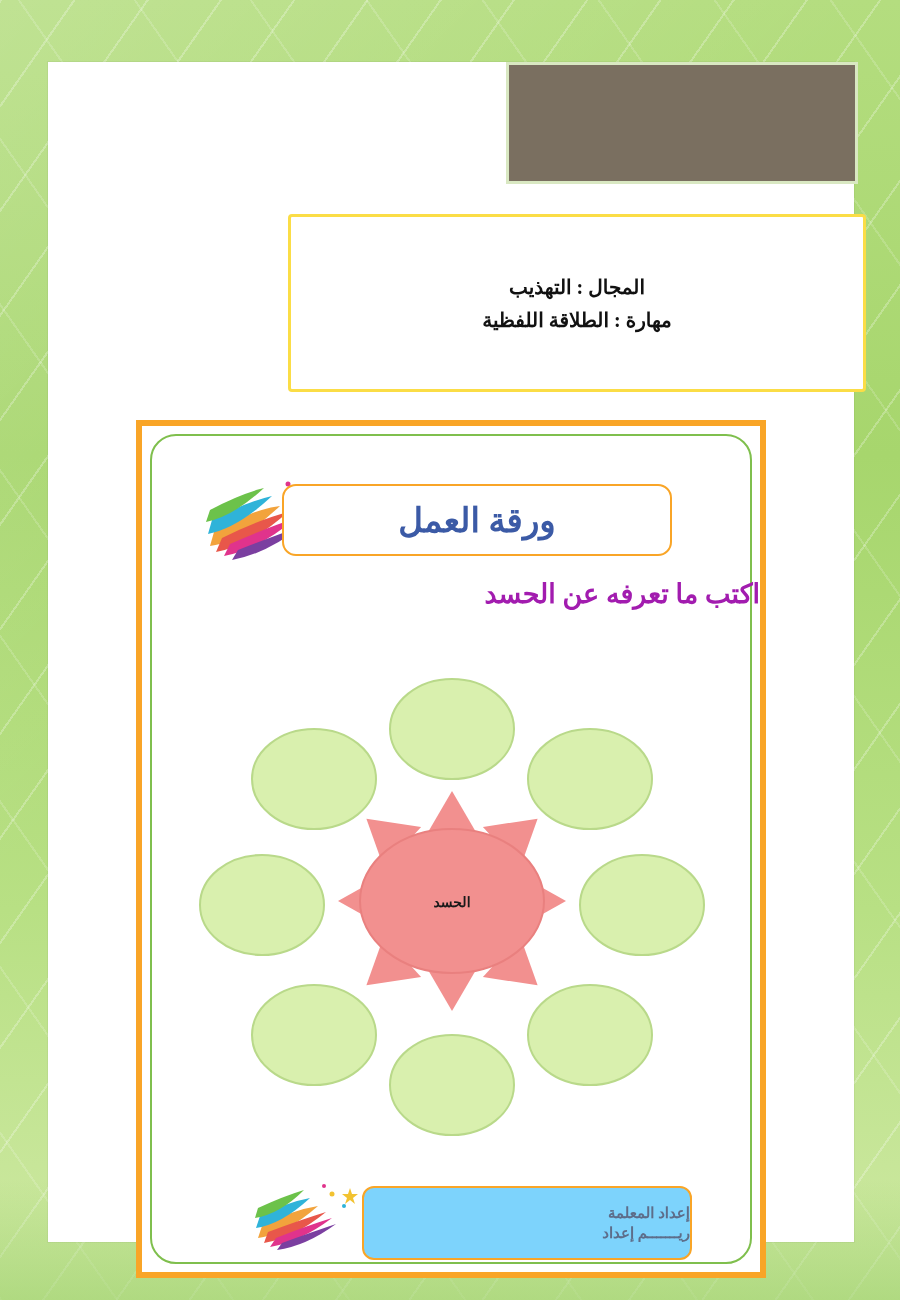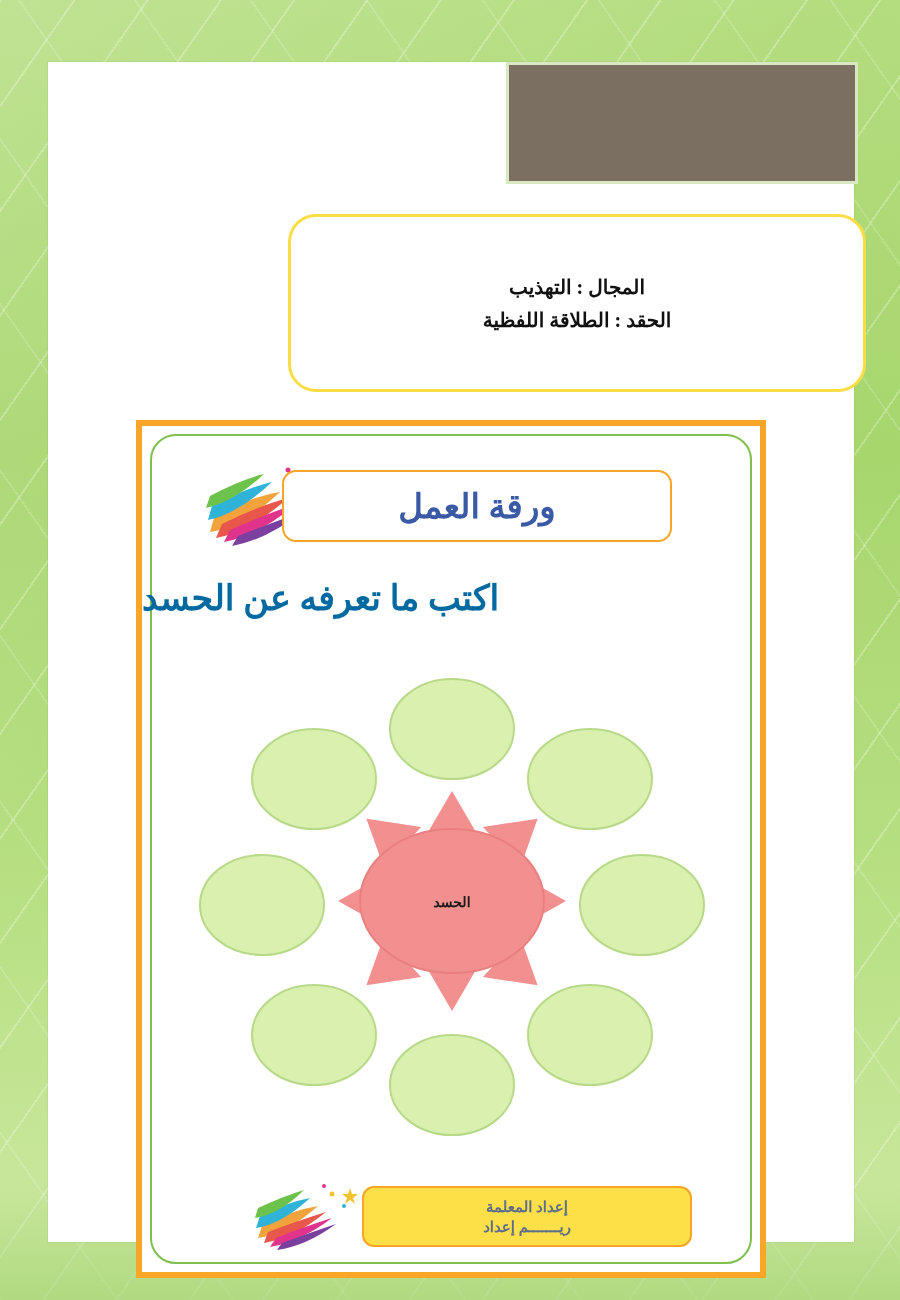--- a/index.html
+++ b/index.html
@@ -77,21 +77,21 @@
   }
 
   
   .header-box {
     position: absolute;
     left: 240px;
     top: 152px;
     width: 578px;
     height: 178px;
     border: 3px solid #fbdd46;
-    border-radius: 28px;
+    border-radius: 4px;
     background: #ffffff;
     box-sizing: border-box;
     z-index: 6;
     display: flex;
     flex-direction: column;
     align-items: center;
     justify-content: center;
     gap: 9px;
     padding: 0 24px;
   }
@@ -125,21 +125,21 @@
     bottom: 8px;
     border: 2px solid #7fbf4d;
     border-radius: 26px;
     box-sizing: border-box;
   }
 
   
   .banner {
     position: absolute;
     left: 60px;
-    top: 36px;
+    top: 50px;
     width: 470px;
     height: 88px;
     z-index: 3;
     text-align: center;
   }
   .banner-pill {
     position: absolute;
     right: 0;
     top: 8px;
     width: 390px;
@@ -168,25 +168,25 @@
     width: 130px;
     height: 88px;
   }
 
   
   .instruction {
     position: absolute;
     top: 152px;
     left: 0;
     right: 0;
-    text-align: left;
-    font-family: "Liberation Serif", serif;
-    font-weight: bold;
-    font-size: 35px;
-    color: #0369a1;
+    text-align: right;
+    font-family: "Liberation Serif", serif;
+    font-weight: bold;
+    font-size: 27px;
+    color: #a21caf;
     z-index: 3;
   }
 
   
   .diagram {
     position: absolute;
     left: 50px;
     top: 225px;
     width: 520px;
     height: 500px;
@@ -208,28 +208,27 @@
     bottom: 18px;
     width: 440px;
     height: 76px;
     z-index: 3;
   }
   .footer-pill {
     position: absolute;
     right: 0;
     top: 8px;
     width: 330px;
-    height: 61px;
+    height: 74px;
     border: 2px solid #f9a527;
     border-radius: 12px;
-    background: #fde047;
+    background: #7dd3fc;
     box-sizing: border-box;
     display: flex;
     flex-direction: column;
-    align-items: center;
     justify-content: center;
     gap: 2px;
   }
   .footer-text {
     font-family: "Liberation Serif", serif;
     font-weight: bold;
     font-size: 15px;
     color: #5d6d8a;
     letter-spacing: 3px;
     white-space: nowrap;
@@ -246,21 +245,21 @@
 <body>
 
 <div class="page">
 
   <div class="sheet">
 
     <div class="top-image"></div>
 
     <div class="header-box">
       <div class="header-line">المجال : التهذيب</div>
-      <div class="header-line">الحقد : الطلاقة اللفظية</div>
+      <div class="header-line">مهارة : الطلاقة اللفظية</div>
     </div>
 
     <div class="worksheet">
       <div class="worksheet-inner"></div>
 
       <div class="banner">
         <div class="confetti">
           <svg width="130" height="88" viewBox="0 0 130 88">
             <g>
               <path d="M8 70 Q40 66 78 30 Q48 34 12 56 Z" fill="#f2a33c"></path>

